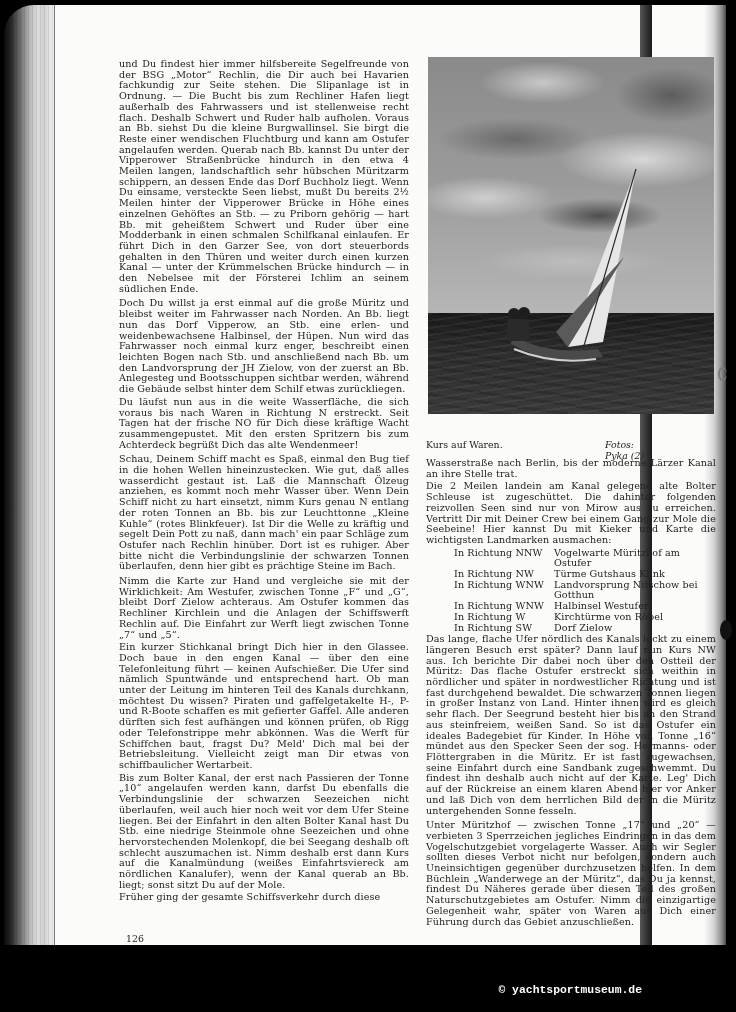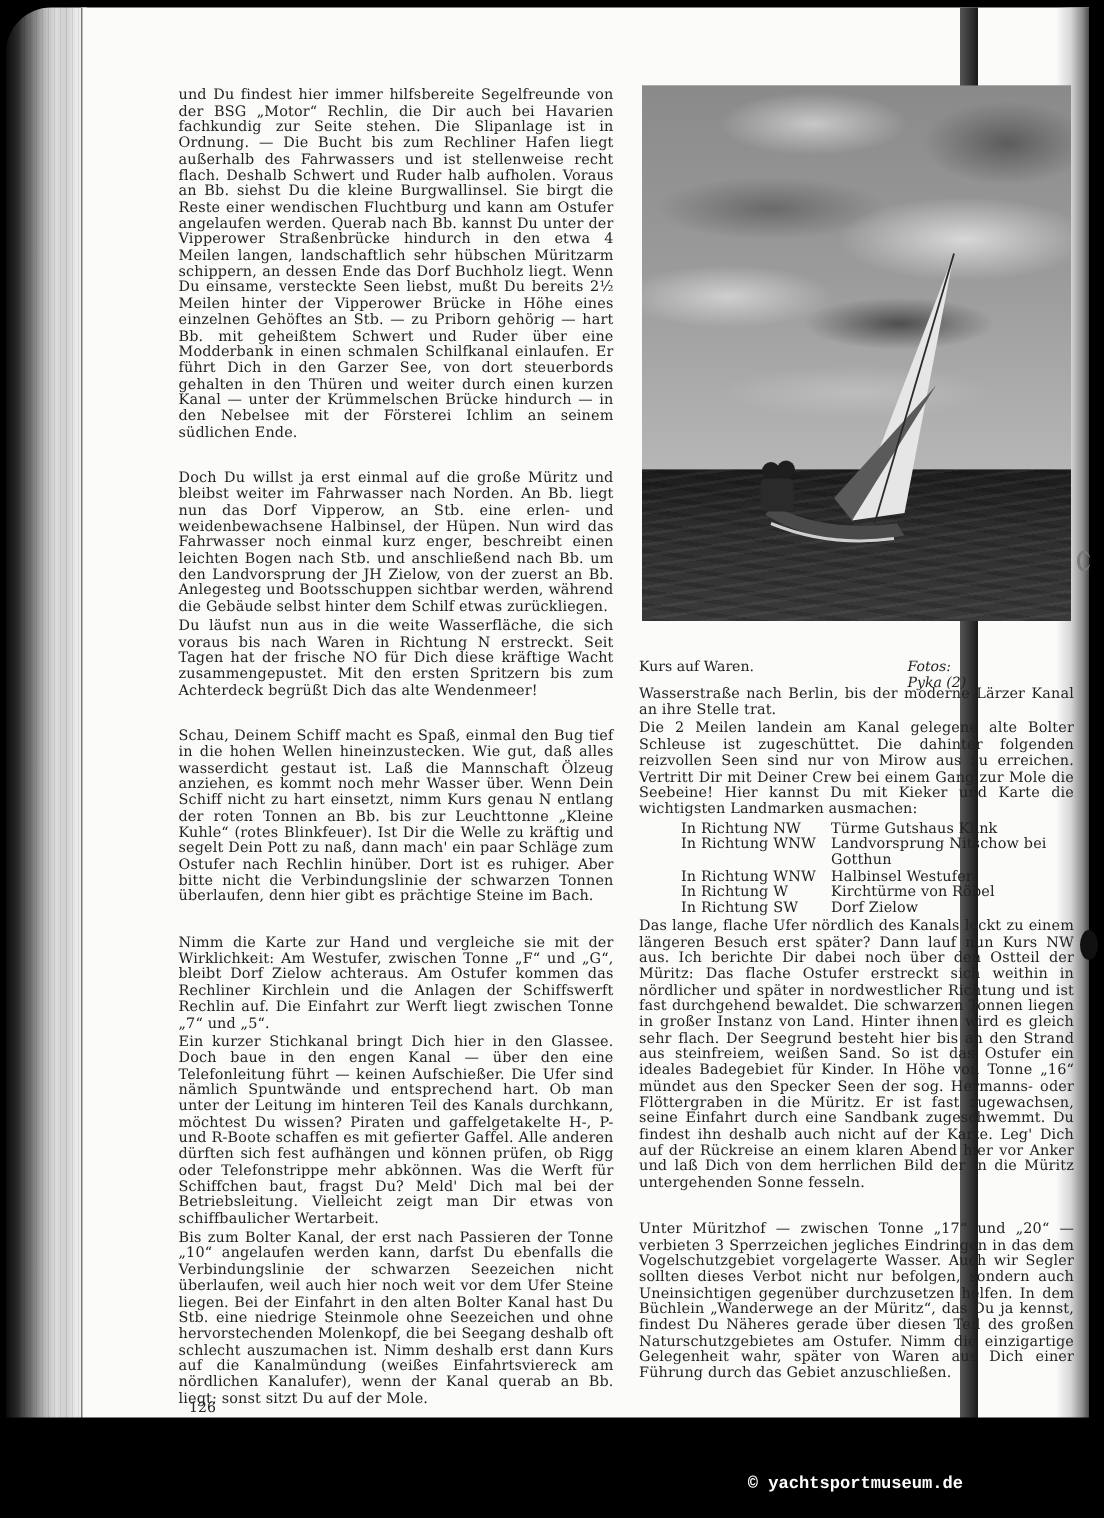--- a/index.html
+++ b/index.html
@@ -38,21 +38,21 @@
 
     .col-left {
       position: absolute; left: 119px; top: 59px; width: 290px;
       font-size: 9.6px; line-height: 10.7px; text-align: justify; letter-spacing: 0.1px;
     }
     .col-right {
       position: absolute; left: 426px; top: 458px; width: 290px;
       font-size: 9.6px; line-height: 10.7px; text-align: justify; letter-spacing: 0.1px;
     }
     .col-left p, .col-right p { margin-bottom: 2px; }
-    .col-left p.gap, .col-right p.gap { margin-top: 20px; }
+    .col-left p.gap, .col-right p.gap { margin-top: 4px; }
 
     .photo {
       position: absolute; left: 428px; top: 57px; width: 286px; height: 357px;
       overflow: hidden;
       background: #777;
     }
     .sky {
       position: absolute; left: 0; top: 0; width: 100%; height: 256px;
       background:
         radial-gradient(ellipse 90px 30px at 40% 10%, #c8c8c8, transparent 70%),
@@ -115,20 +115,21 @@
   <div class="hole" style="left:720px; top:620px; width:12px; height:20px; background:#111;"></div>
 
   <div class="col-left">
     <p>und Du findest hier immer hilfsbereite Segelfreunde von der BSG „Motor“ Rechlin, die Dir auch bei Havarien fachkundig zur Seite stehen. Die Slipanlage ist in Ordnung. — Die Bucht bis zum Rechliner Hafen liegt außerhalb des Fahrwassers und ist stellenweise recht flach. Deshalb Schwert und Ruder halb aufholen. Voraus an Bb. siehst Du die kleine Burgwallinsel. Sie birgt die Reste einer wendischen Fluchtburg und kann am Ostufer angelaufen werden. Querab nach Bb. kannst Du unter der Vipperower Straßenbrücke hindurch in den etwa 4 Meilen langen, landschaftlich sehr hübschen Müritzarm schippern, an dessen Ende das Dorf Buchholz liegt. Wenn Du einsame, versteckte Seen liebst, mußt Du bereits 2½ Meilen hinter der Vipperower Brücke in Höhe eines einzelnen Gehöftes an Stb. — zu Priborn gehörig — hart Bb. mit geheißtem Schwert und Ruder über eine Modderbank in einen schmalen Schilfkanal einlaufen. Er führt Dich in den Garzer See, von dort steuerbords gehalten in den Thüren und weiter durch einen kurzen Kanal — unter der Krümmelschen Brücke hindurch — in den Nebelsee mit der Försterei Ichlim an seinem südlichen Ende.</p>
     <p class="gap">Doch Du willst ja erst einmal auf die große Müritz und bleibst weiter im Fahrwasser nach Norden. An Bb. liegt nun das Dorf Vipperow, an Stb. eine erlen- und weidenbewachsene Halbinsel, der Hüpen. Nun wird das Fahrwasser noch einmal kurz enger, beschreibt einen leichten Bogen nach Stb. und anschließend nach Bb. um den Landvorsprung der JH Zielow, von der zuerst an Bb. Anlegesteg und Bootsschuppen sichtbar werden, während die Gebäude selbst hinter dem Schilf etwas zurückliegen.</p>
     <p>Du läufst nun aus in die weite Wasserfläche, die sich voraus bis nach Waren in Richtung N erstreckt. Seit Tagen hat der frische NO für Dich diese kräftige Wacht zusammengepustet. Mit den ersten Spritzern bis zum Achterdeck begrüßt Dich das alte Wendenmeer!</p>
     <p class="gap">Schau, Deinem Schiff macht es Spaß, einmal den Bug tief in die hohen Wellen hineinzustecken. Wie gut, daß alles wasserdicht gestaut ist. Laß die Mannschaft Ölzeug anziehen, es kommt noch mehr Wasser über. Wenn Dein Schiff nicht zu hart einsetzt, nimm Kurs genau N entlang der roten Tonnen an Bb. bis zur Leuchttonne „Kleine Kuhle“ (rotes Blinkfeuer). Ist Dir die Welle zu kräftig und segelt Dein Pott zu naß, dann mach' ein paar Schläge zum Ostufer nach Rechlin hinüber. Dort ist es ruhiger. Aber bitte nicht die Verbindungslinie der schwarzen Tonnen überlaufen, denn hier gibt es prächtige Steine im Bach.</p>
     <p class="gap">Nimm die Karte zur Hand und vergleiche sie mit der Wirklichkeit: Am Westufer, zwischen Tonne „F“ und „G“, bleibt Dorf Zielow achteraus. Am Ostufer kommen das Rechliner Kirchlein und die Anlagen der Schiffswerft Rechlin auf. Die Einfahrt zur Werft liegt zwischen Tonne „7“ und „5“.</p>
     <p>Ein kurzer Stichkanal bringt Dich hier in den Glassee. Doch baue in den engen Kanal — über den eine Telefonleitung führt — keinen Aufschießer. Die Ufer sind nämlich Spuntwände und entsprechend hart. Ob man unter der Leitung im hinteren Teil des Kanals durchkann, möchtest Du wissen? Piraten und gaffelgetakelte H-, P- und R-Boote schaffen es mit gefierter Gaffel. Alle anderen dürften sich fest aufhängen und können prüfen, ob Rigg oder Telefonstrippe mehr abkönnen. Was die Werft für Schiffchen baut, fragst Du? Meld' Dich mal bei der Betriebsleitung. Vielleicht zeigt man Dir etwas von schiffbaulicher Wertarbeit.</p>
     <p>Bis zum Bolter Kanal, der erst nach Passieren der Tonne „10“ angelaufen werden kann, darfst Du ebenfalls die Verbindungslinie der schwarzen Seezeichen nicht überlaufen, weil auch hier noch weit vor dem Ufer Steine liegen. Bei der Einfahrt in den alten Bolter Kanal hast Du Stb. eine niedrige Steinmole ohne Seezeichen und ohne hervorstechenden Molenkopf, die bei Seegang deshalb oft schlecht auszumachen ist. Nimm deshalb erst dann Kurs auf die Kanalmündung (weißes Einfahrtsviereck am nördlichen Kanalufer), wenn der Kanal querab an Bb. liegt; sonst sitzt Du auf der Mole.</p>
+    <p>Früher ging der gesamte Schiffsverkehr durch diese</p>
   </div>
 
   <div class="photo" title="Segeljolle mit zwei Seglern in Schräglage auf bewegter See unter bewölktem Himmel">
     <div class="sky"></div>
     <div class="sea"></div>
     <svg class="sail-svg" width="286" height="357" viewBox="0 0 286 357">
       <polygon points="208,112 140,290 175,285" fill="#e6e6e6"></polygon>
       <polygon points="196,200 128,275 140,290" fill="#5a5a5a"></polygon>
       <line x1="208" y1="112" x2="155" y2="292" stroke="#2a2a2a" stroke-width="1.2"></line>
       <path d="M82,286 Q120,310 175,300 L170,292 Q120,298 88,280 Z" fill="#4a4a4a"></path>
@@ -139,20 +140,24 @@
     </svg>
   </div>
 
   <div class="caption-left">Kurs auf Waren.</div>
   <div class="caption-right">Fotos: Pyka (2)</div>
 
   <div class="col-right">
     <p>Wasserstraße nach Berlin, bis der moderne Lärzer Kanal an ihre Stelle trat.</p>
     <p>Die 2 Meilen landein am Kanal gelegene alte Bolter Schleuse ist zugeschüttet. Die dahinter folgenden reizvollen Seen sind nur von Mirow aus zu erreichen. Vertritt Dir mit Deiner Crew bei einem Gang zur Mole die Seebeine! Hier kannst Du mit Kieker und Karte die wichtigsten Landmarken ausmachen:</p>
     <div class="landmarks">
+      <div class="lm-row">
+        <span class="lm-dir">In Richtung NNW</span>
+        <span class="lm-place">Vogelwarte Müritzhof am Ostufer</span>
+      </div>
       <div class="lm-row">
         <span class="lm-dir">In Richtung NW</span>
         <span class="lm-place">Türme Gutshaus Klink</span>
       </div>
       <div class="lm-row">
         <span class="lm-dir">In Richtung WNW</span>
         <span class="lm-place">Landvorsprung Nitschow bei Gotthun</span>
       </div>
       <div class="lm-row">
         <span class="lm-dir">In Richtung WNW</span>

